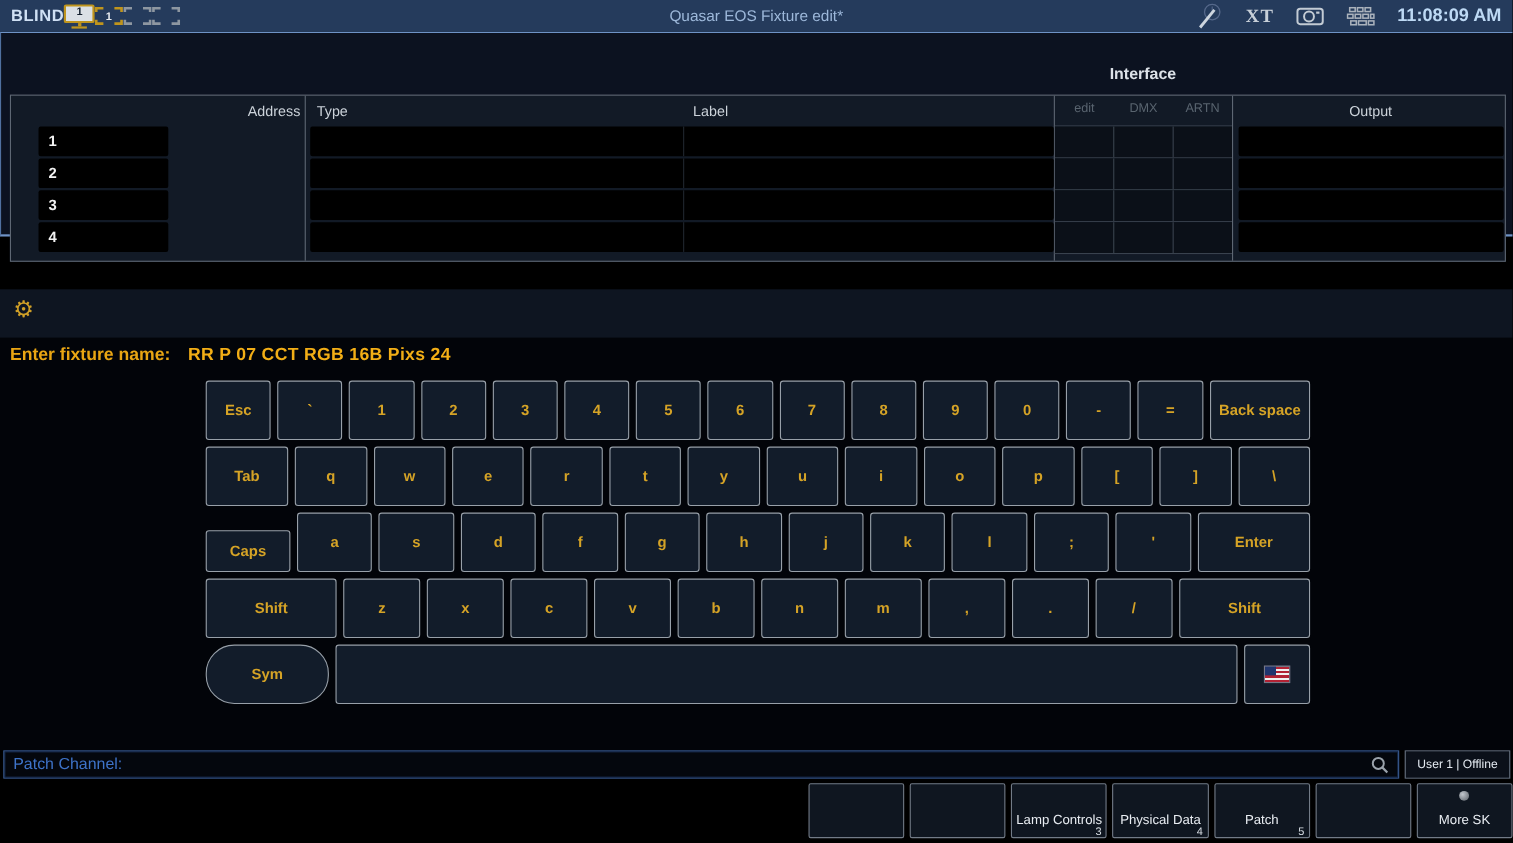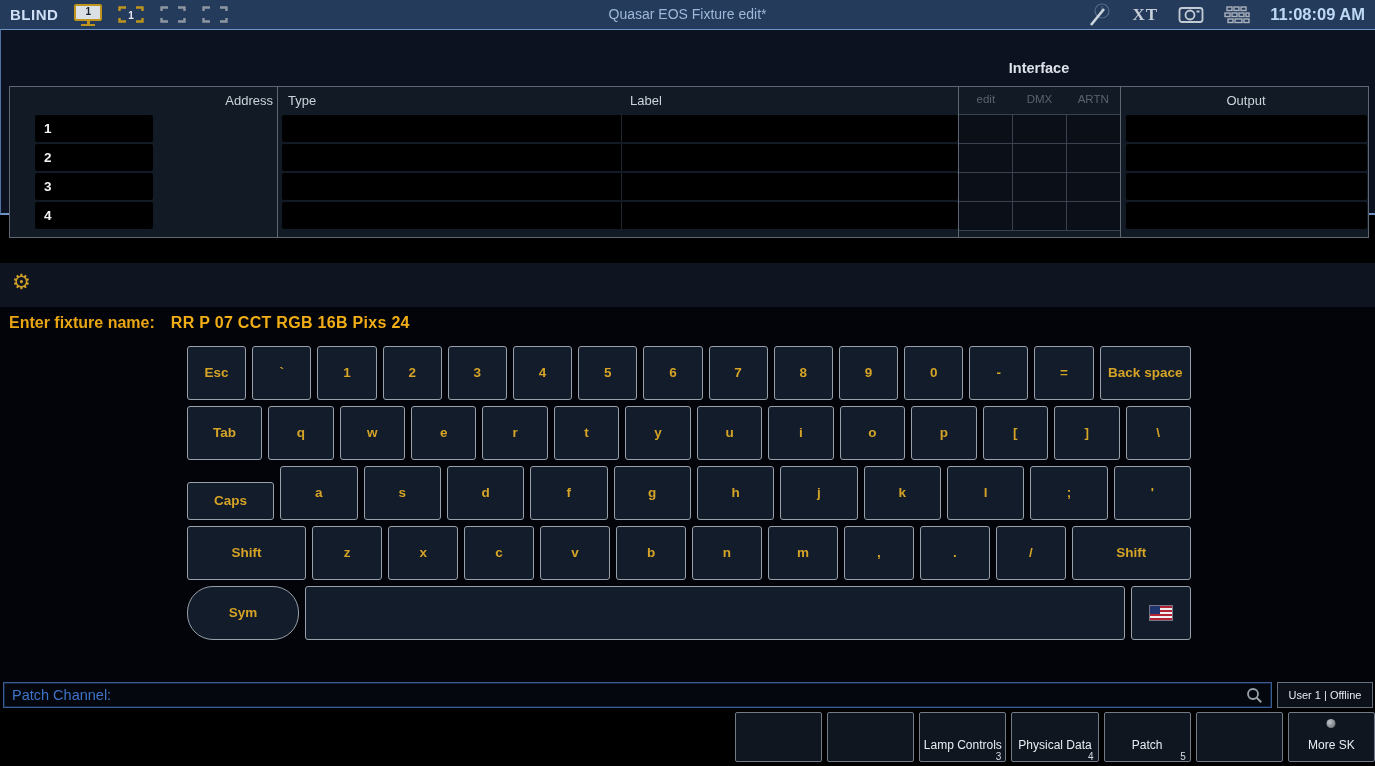--- a/index.html
+++ b/index.html
@@ -1,20 +1,20 @@
 <!DOCTYPE html>
 <html><head>
 <meta charset="utf-8">
 <style>
   html,body{margin:0;padding:0;background:#000;}
   body{width:1375px;height:766px;position:relative;overflow:hidden;
        font-family:"Liberation Sans",sans-serif;-webkit-font-smoothing:antialiased;}
   
   .topbar{position:absolute;top:0;left:0;right:0;height:29px;background:#253b5c;
-          display:flex;align-items:center;padding:0 10px;gap:16px;box-sizing:border-box;}
+          display:flex;align-items:center;padding:0 10px;gap:0;box-sizing:border-box;}
   .blind{font-weight:bold;font-size:15px;color:#cfe0f4;letter-spacing:.5px;}
   .mon{display:flex;flex-direction:column;align-items:center;cursor:pointer;}
   .mon .scr{width:24px;height:13px;border:2px solid #c0951d;background:#dbe0e5;border-radius:2px;
             display:flex;align-items:center;justify-content:center;}
   .mon .scr span{font-size:10px;font-weight:bold;color:#15202e;line-height:1;}
   .mon .stand{width:3px;height:3px;background:#c0951d;}
   .mon .base{width:14px;height:2px;background:#c0951d;}
   .frame-svg{display:block;}
   .title{position:absolute;left:50%;top:0;transform:translateX(-50%);height:29px;line-height:29px;
          color:#9db8da;font-size:14px;}
@@ -342,20 +342,23 @@
         </div>
         <div class="key" style="flex: 1 1 0px;">
           <span>l</span>
         </div>
         <div class="key" style="flex: 1 1 0px;">
           <span>;</span>
         </div>
         <div class="key" style="flex: 1 1 0px;">
           <span>'</span>
         </div>
+        <div class="key" style="flex: 1.6 1 0px;">
+          <span>Enter</span>
+        </div>
       </div>
       <div class="kb-row">
         <div class="key" style="flex: 1.85 1 0px;">
           <span>Shift</span>
         </div>
         <div class="key" style="flex: 1 1 0px;">
           <span>z</span>
         </div>
         <div class="key" style="flex: 1 1 0px;">
           <span>x</span>

